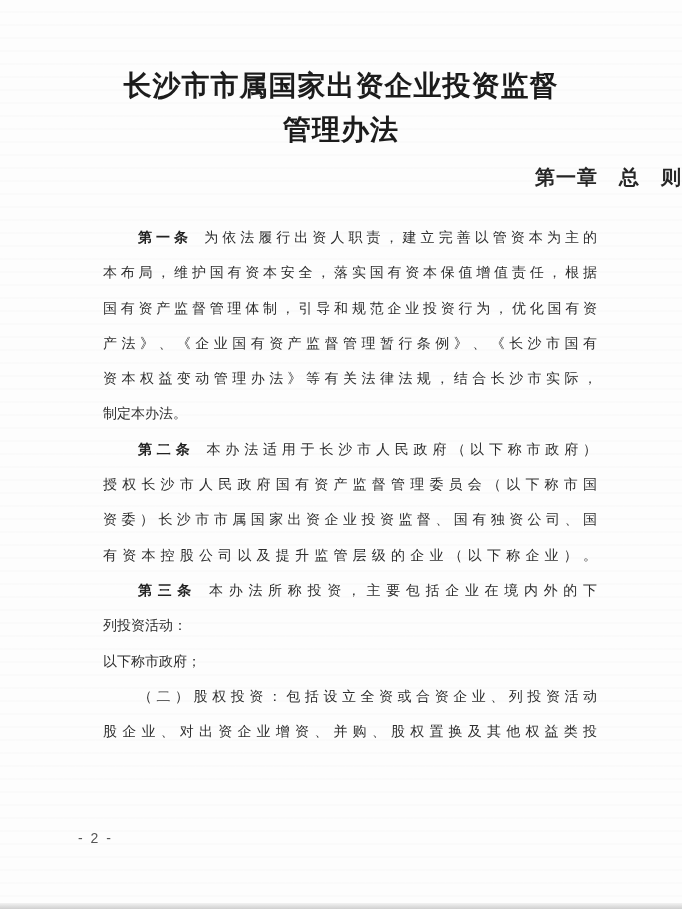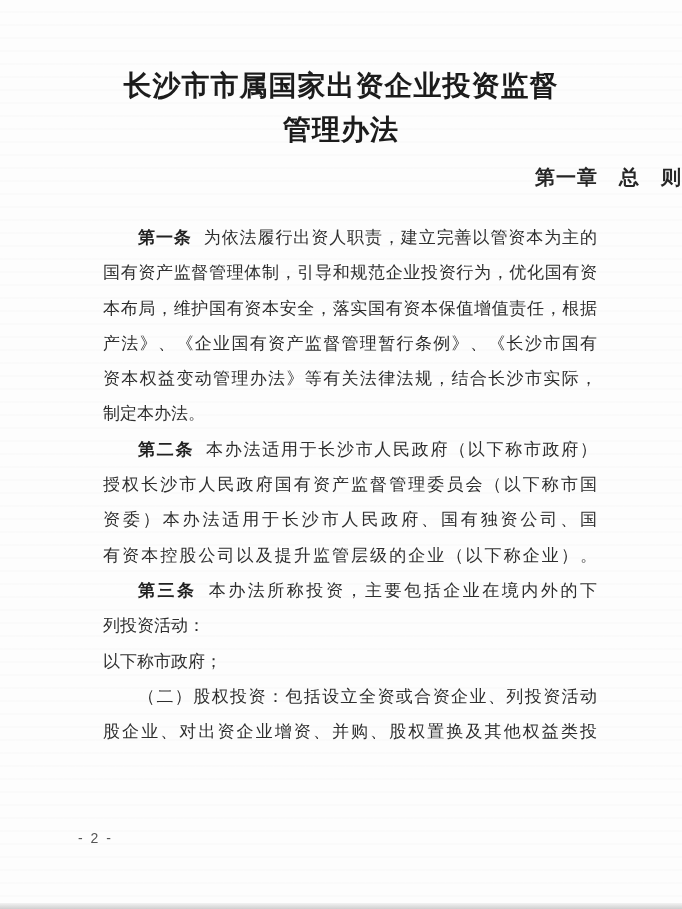--- a/index.html
+++ b/index.html
@@ -35,21 +35,21 @@
     text-align: right;
     font-size: 20px;
     line-height: 26px;
     font-weight: bold;
     color: #262626;
     letter-spacing: 1px;
   }
   .doc-body {
     margin: 30px 0 0 103px;
     width: 494px;
-    font-size: 17px;
+    font-size: 14px;
   }
   .para { margin: 0; padding: 0; }
   .line {
     display: block;
     height: 35.3px;
     line-height: 35.3px;
     text-align: justify;
     text-justify: inter-ideograph;
     overflow: hidden;
   }
@@ -86,31 +86,31 @@
     <div>长沙市市属国家出资企业投资监督</div>
     <div>管理办法</div>
   </header>
 
   <div class="chapter">第一章　总　则</div>
 
   <div class="doc-body">
 
     <p class="para">
       <span class="line j ind"><b class="lead">第一条</b><span>为依法履行出资人职责，建立完善以管资本为主的</span></span>
+      <span class="line j">本布局，维护国有资本安全，落实国有资本保值增值责任，根据</span>
       <span class="line j">国有资产监督管理体制，引导和规范企业投资行为，优化国有资</span>
-      <span class="line j">本布局，维护国有资本安全，落实国有资本保值增值责任，根据</span>
       <span class="line j">产法》、《企业国有资产监督管理暂行条例》、《长沙市国有</span>
       <span class="line j">资本权益变动管理办法》等有关法律法规，结合长沙市实际，</span>
       <span class="line">制定本办法。</span>
     </p>
 
     <p class="para">
       <span class="line j ind"><b class="lead">第二条</b><span>本办法适用于长沙市人民政府（以下称市政府）</span></span>
       <span class="line j">授权长沙市人民政府国有资产监督管理委员会（以下称市国</span>
-      <span class="line j">资委）本办法适用于长沙市人民政府、国有独资公司、国</span>
+      <span class="line j">资委）长沙市市属国家出资企业投资监督、国有独资公司、国</span>
       <span class="line j">有资本控股公司以及提升监管层级的企业（以下称企业）。</span>
     </p>
 
     <p class="para">
       <span class="line j ind"><b class="lead">第三条</b><span>本办法所称投资，主要包括企业在境内外的下</span></span>
       <span class="line">列投资活动：</span>
     </p>
 
     <p class="para">
       <span class="line">以下称市政府；</span>

